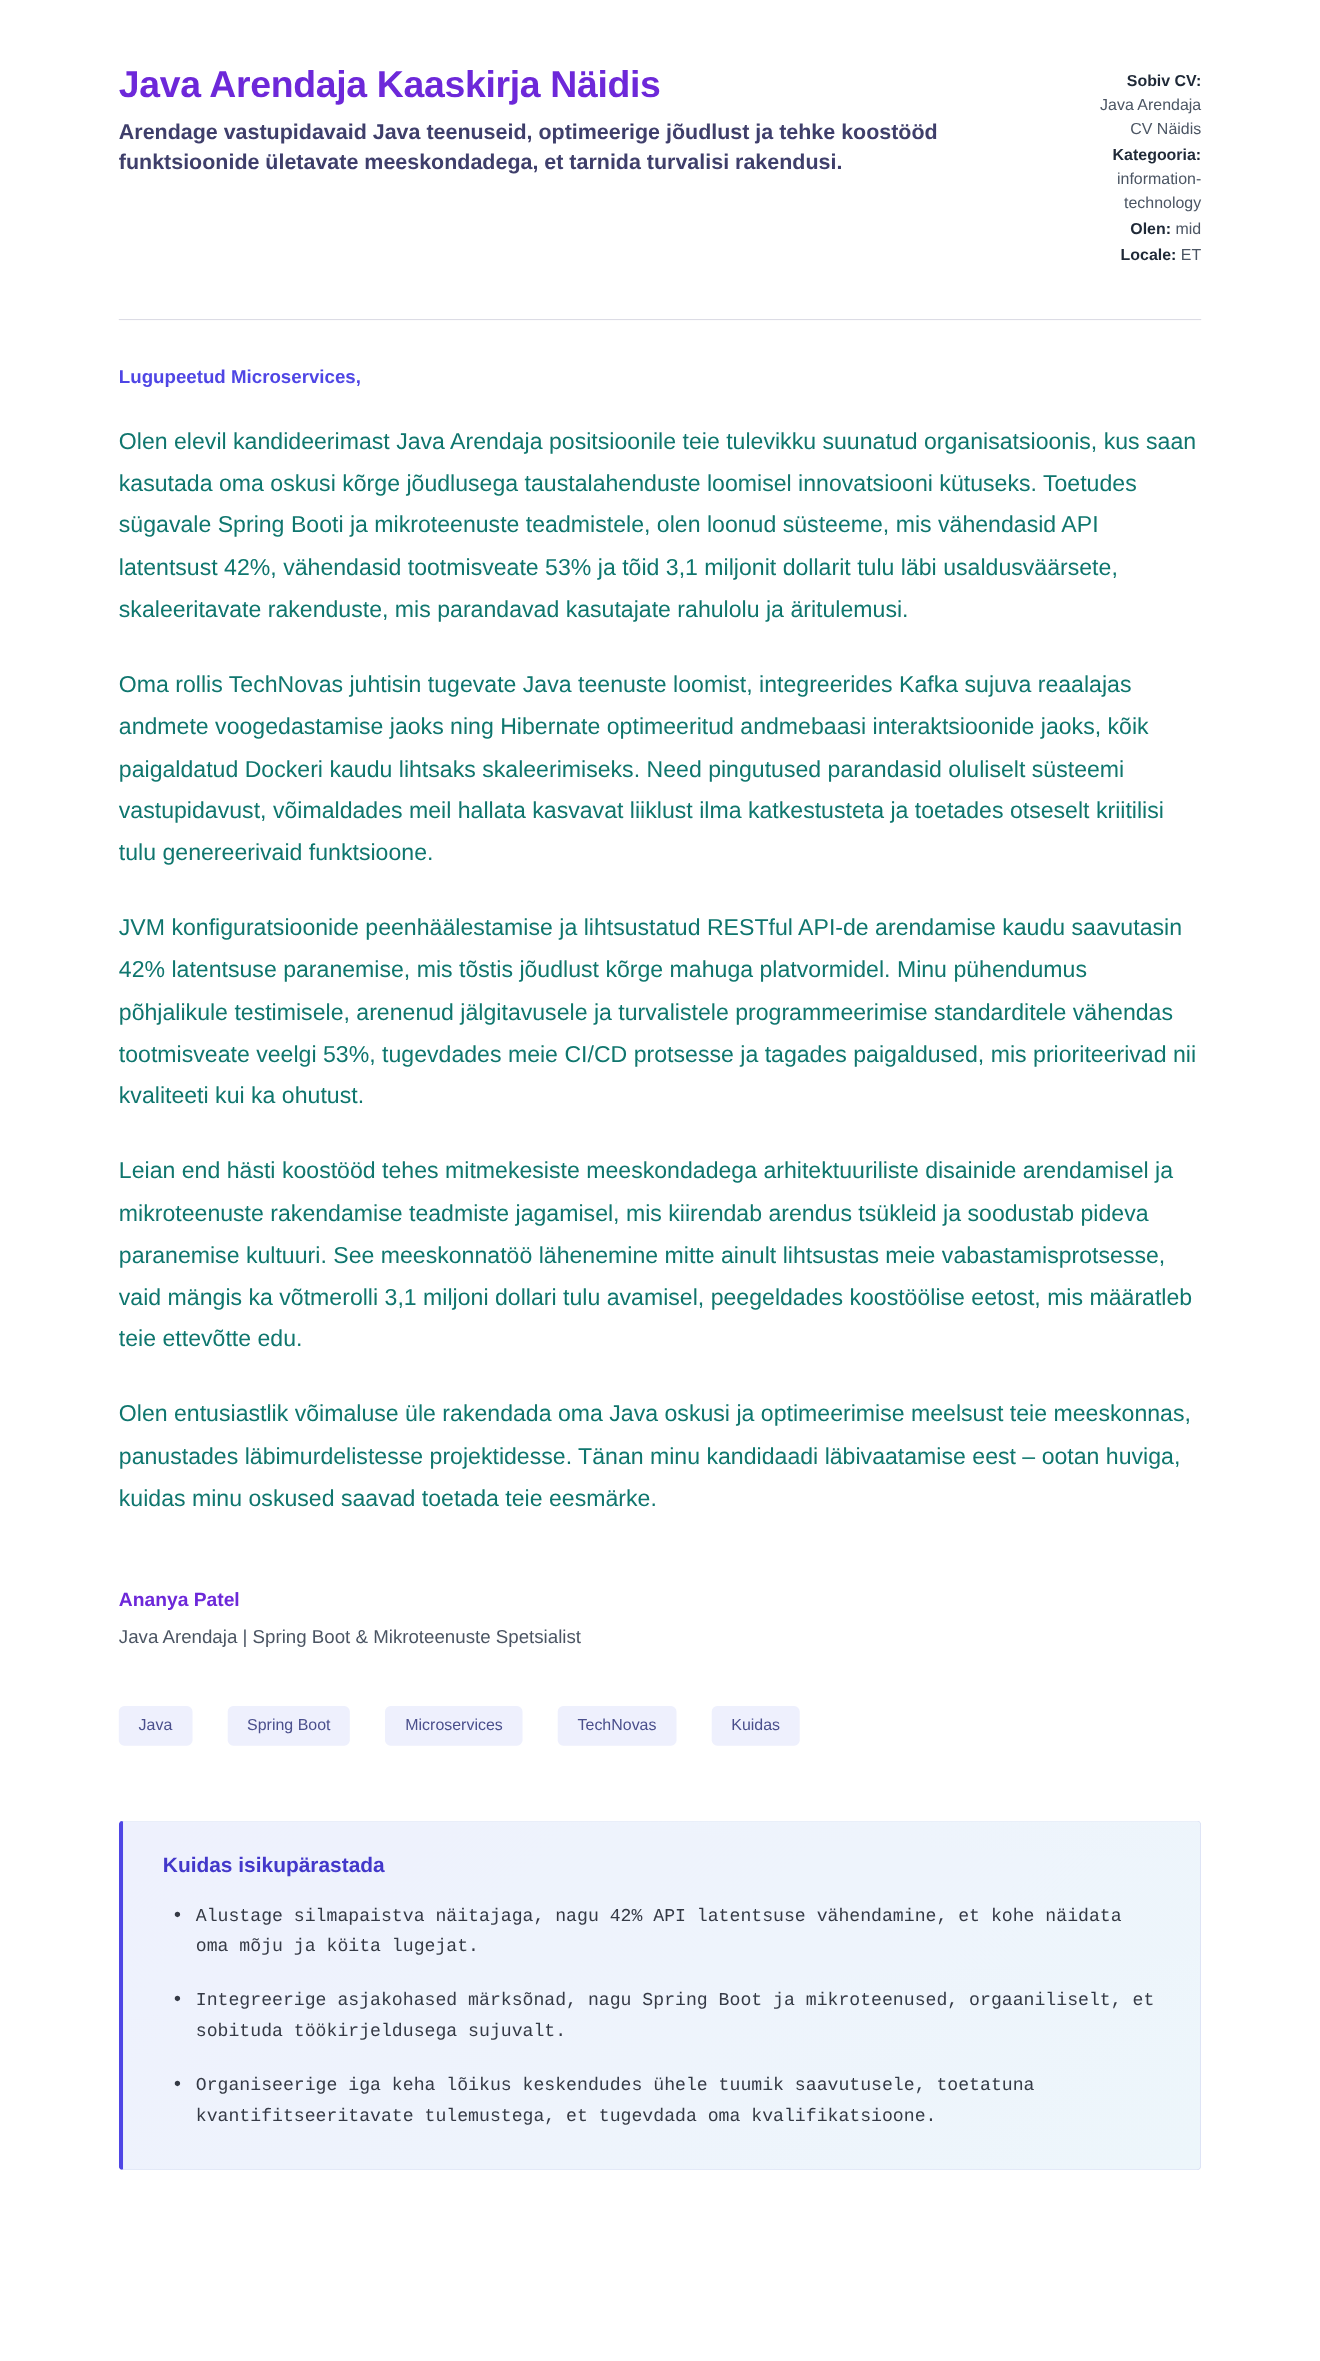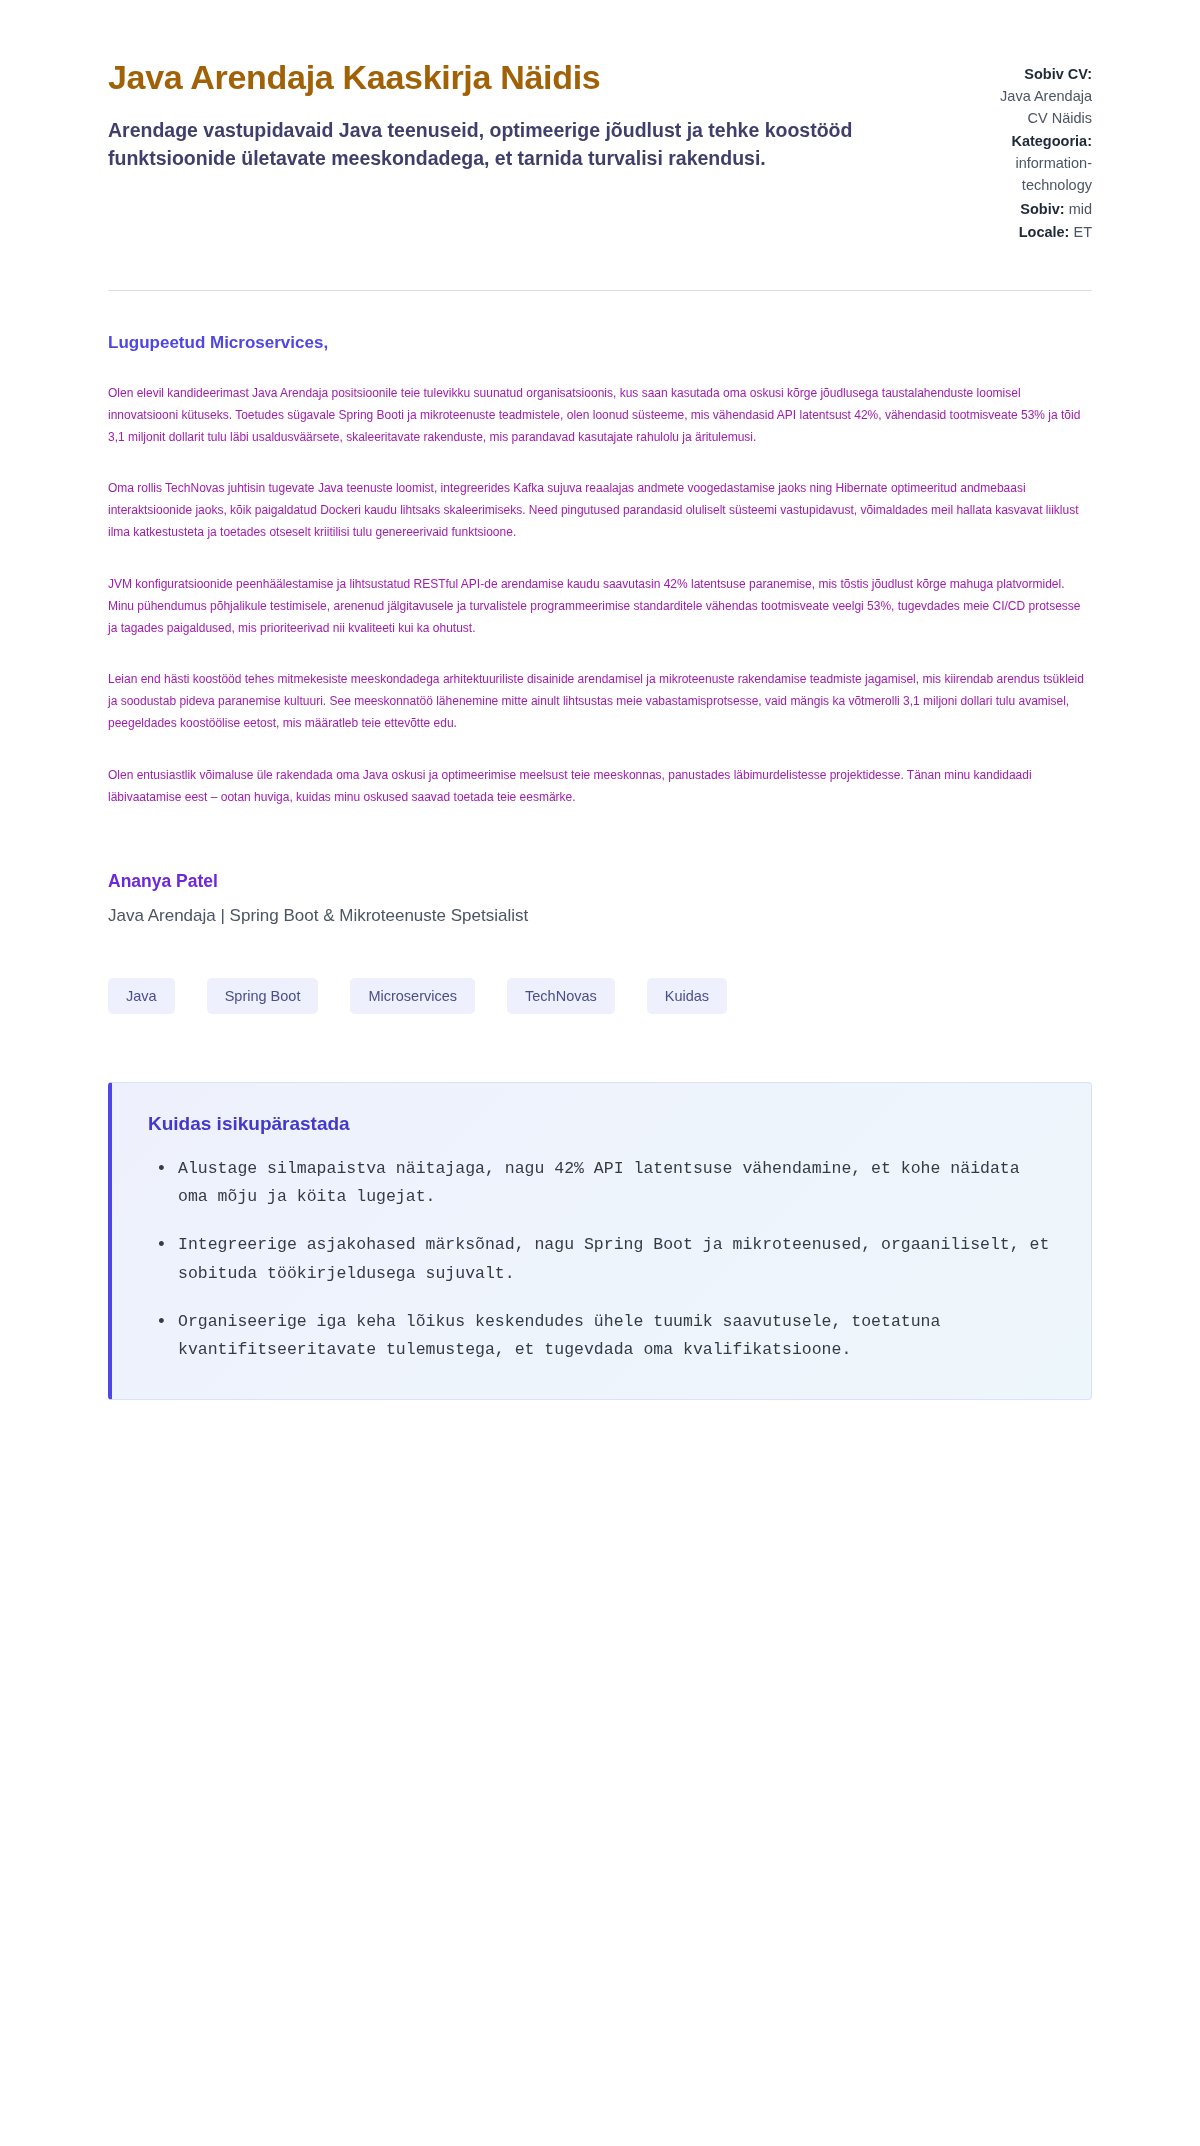--- a/index.html
+++ b/index.html
@@ -25,23 +25,23 @@
   .header {
     display: flex;
     align-items: flex-start;
     justify-content: space-between;
     gap: 30px;
   }
   .header-left { flex: 1 1 auto; max-width: 790px; }
   .doc-title {
     font-size: 34px;
     font-weight: bold;
-    color: #a16207;
+    color: #6d28d9;
     letter-spacing: -0.3px;
-    margin: 0 0 20px 0;
+    margin: 0 0 10px 0;
     line-height: 1.15;
   }
   .doc-subtitle {
     font-size: 19.5px;
     font-weight: bold;
     color: #3f3f6b;
     line-height: 1.42;
     margin: 0;
   }
   .header-right {
@@ -64,23 +64,23 @@
 
   
   .letter { padding-top: 42px; }
   .salutation {
     font-size: 17px;
     font-weight: bold;
     color: #4f46e5;
     margin: 0 0 30px 0;
   }
   .para {
-    font-size: 12px;
+    font-size: 21px;
     line-height: 1.82;
-    color: #a21caf;
+    color: #0f766e;
     margin: 0 0 30px 0;
     text-align: left;
   }
   .para:last-of-type { margin-bottom: 0; }
 
   
   .signature { margin-top: 62px; }
   .sig-name {
     font-size: 17.5px;
     font-weight: bold;
@@ -163,21 +163,21 @@
         <span class="meta-strong meta-line">Sobiv CV:</span>
         <span class="meta-line">Java Arendaja</span>
         <span class="meta-line">CV Näidis</span>
       </div>
       <div class="meta-block">
         <span class="meta-strong meta-line">Kategooria:</span>
         <span class="meta-line">information-</span>
         <span class="meta-line">technology</span>
       </div>
       <div class="meta-block">
-        <span class="meta-strong">Sobiv:</span>
+        <span class="meta-strong">Olen:</span>
         <span>mid</span>
       </div>
       <div class="meta-block">
         <span class="meta-strong">Locale:</span>
         <span>ET</span>
       </div>
     </div>
   </div>
 
   <hr class="rule">

